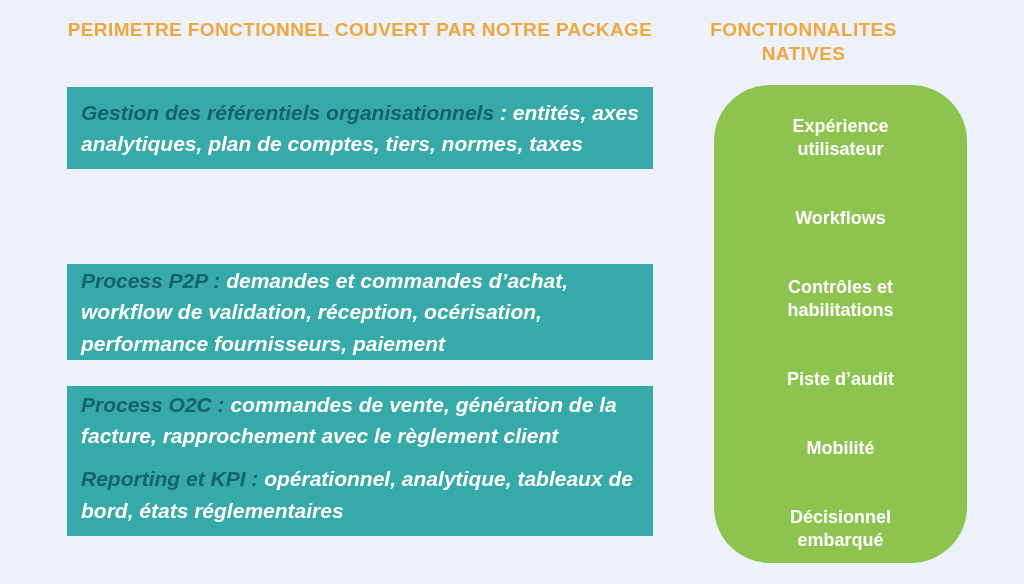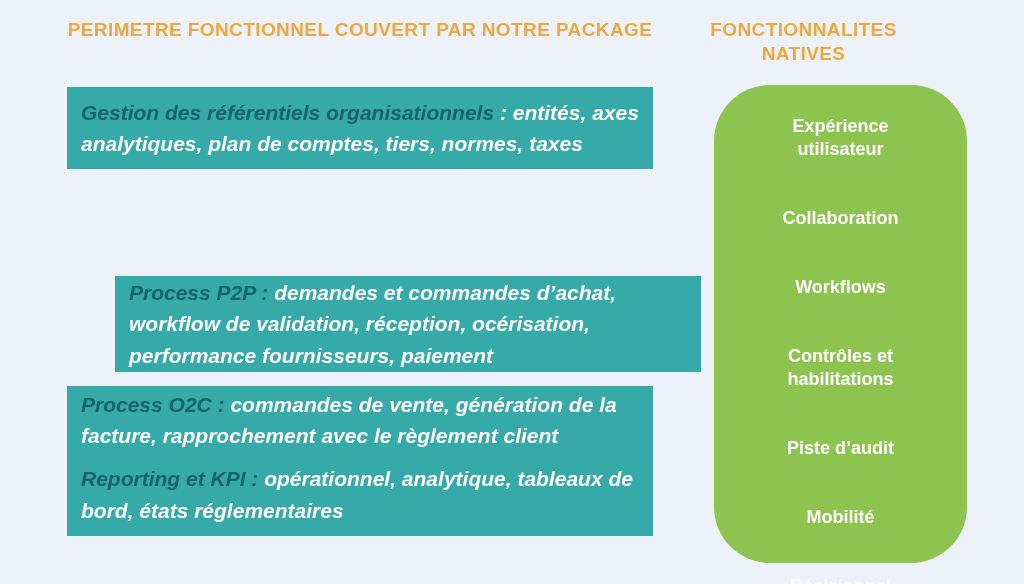--- a/index.html
+++ b/index.html
@@ -42,21 +42,21 @@
     left: 67px;
     width: 586px;
     background: var(--teal, #36a9a9);
     display: flex;
     align-items: center;
     box-sizing: border-box;
     padding: 4px 12px 4px 14px;
   }
   .box1 { top: 87px;  height: 82px; }
   .box2 { top: 182px; height: 80px; }
-  .box3 { top: 276px; height: 96px; margin-left: 48px; }
+  .box3 { top: 264px; height: 96px; }
   .box4 { top: 386px; height: 68px; }
   .box5 { top: 453px; height: 83px; }
   .box-text {
     margin: 0;
     font-style: italic;
     font-weight: bold;
     font-size: 21px;
     line-height: 1.5;
     white-space: pre-line;
     color: var(--white, #ffffff);
@@ -116,21 +116,20 @@
   <div class="teal-box box5">
     <p class="box-text"><span class="box-lead">Reporting et KPI :</span><span class="box-detail"> opérationnel, analytique, tableaux de
 bord, états réglementaires</span></p>
   </div>
 
   <div class="panel-title right-title">FONCTIONNALITES NATIVES</div>
 
   <div class="green-panel">
     <div class="native-item">Expérience
 utilisateur</div>
-    <div class="native-item">Collaboration</div>
     <div class="native-item">Workflows</div>
     <div class="native-item">Contrôles et
 habilitations</div>
     <div class="native-item">Piste d’audit</div>
     <div class="native-item">Mobilité</div>
     <div class="native-item">Décisionnel
 embarqué</div>
   </div>
 
 </div>

